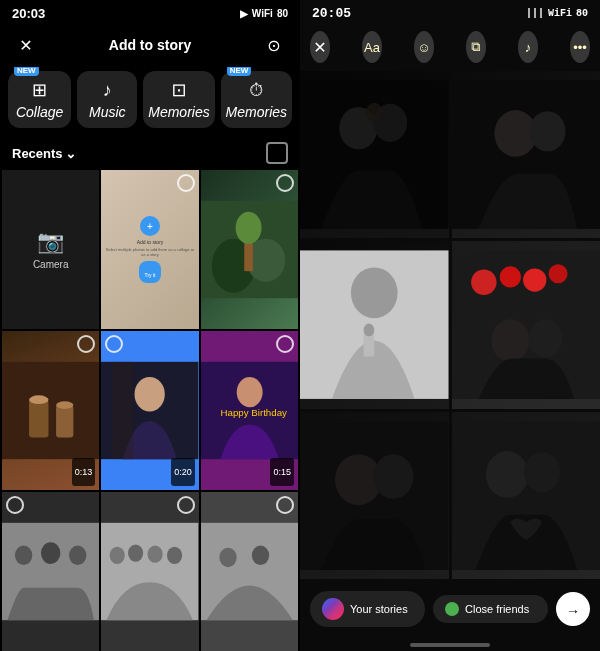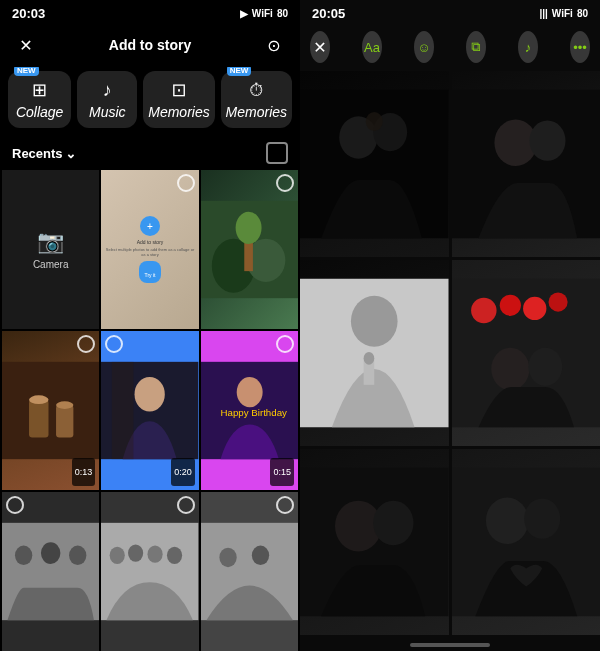--- a/index.html
+++ b/index.html
@@ -220,39 +220,40 @@
     }
 
     .status-bar-right {
       display: flex;
       justify-content: space-between;
       align-items: center;
       padding: 6px 12px;
       font-size: 11px;
       font-weight: 600;
       color: #fff;
+      font-family: Liberation Mono, monospace;
     }
 
     .right-toolbar {
       display: flex;
       align-items: center;
       justify-content: flex-end;
       gap: 8px;
       padding: 4px 10px 8px;
     }
 
     .toolbar-btn {
       width: 32px;
       height: 32px;
       background: rgba(60,60,60,0.9);
       border-radius: 50%;
       display: flex;
       align-items: center;
       justify-content: center;
-      color: #84cc16;
+      color: #fef9c3;
       font-size: 13px;
       cursor: pointer;
       margin-left: 24px;
     }
 
     
     .collage-area {
       flex: 1;
       display: grid;
       grid-template-columns: 1fr 1fr;
@@ -490,21 +491,21 @@
           <rect width="90" height="90" fill="#1a1a2e"></rect>
           <ellipse cx="45" cy="30" rx="14" ry="16" fill="#c8a080"></ellipse>
           <path d="M20 90 Q30 55 45 55 Q60 55 70 90 Z" fill="#2a2050"></path>
           <rect x="10" y="0" width="20" height="90" fill="#2a1a0a" opacity="0.3"></rect>
         </svg>
       </div>
       <div class="select-circle"></div>
       <div class="duration-badge">0:20</div>
     </div>
 
-    <div class="photo-cell" style="background:#d946ef;">
+    <div class="photo-cell" style="background:#701a75;">
       <div class="photo-inner">
         <svg viewBox="0 0 90 90" class="photo-svg">
           <rect width="90" height="90" fill="#2a1050"></rect>
           <ellipse cx="45" cy="28" rx="12" ry="14" fill="#c89070"></ellipse>
           <path d="M18 90 Q28 58 45 58 Q62 58 72 90 Z" fill="#4a1080"></path>
           <text x="18" y="50" font-size="9" fill="#ffcc00" font-family="sans-serif">Happy Birthday</text>
         </svg>
       </div>
       <div class="select-circle right"></div>
       <div class="duration-badge">0:15</div>
@@ -643,18 +644,35 @@
         <ellipse cx="52" cy="50" rx="20" ry="22" fill="#202020"></ellipse>
         <ellipse cx="85" cy="48" rx="17" ry="19" fill="#1a1a1a"></ellipse>
         <path d="M22 140 Q42 88 54 88 Q70 88 86 88 Q102 88 118 140 Z" fill="#0d0d0d"></path>
 
         <path d="M55 95 Q60 88 70 95 Q80 88 85 95 Q80 105 70 112 Q60 105 55 95 Z" fill="#222" opacity="0.6"></path>
       </svg>
     </div>
 
   </div>
 
+  <div class="bottom-bar">
+
+    <div class="story-btn">
+      <div class="story-avatar"></div>
+      <span>Your stories</span>
+    </div>
+
+    <div class="close-friends-btn">
+      <div class="green-dot"></div>
+      <span>Close friends</span>
+    </div>
+
+    <div class="send-btn">
+      <span>→</span>
+    </div>
+
+  </div>
 
   <div class="home-indicator">
     <div class="home-bar"></div>
   </div>
 
 </div>
 
 </body></html>

